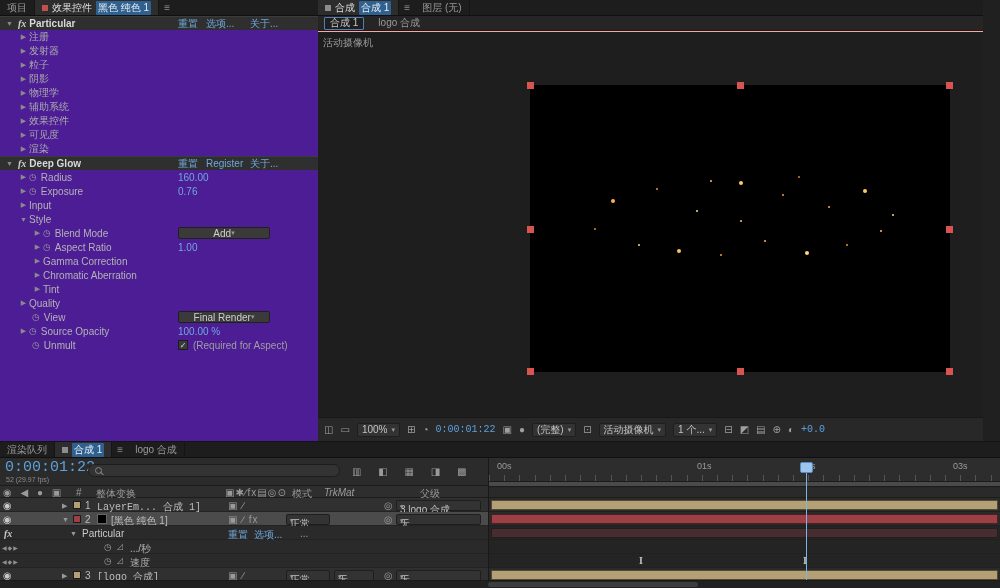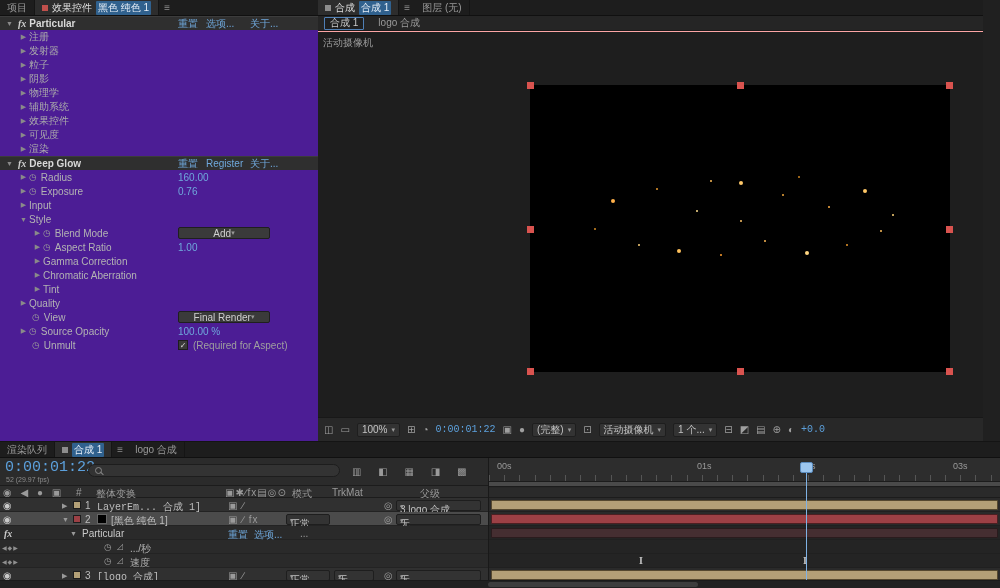--- a/index.html
+++ b/index.html
@@ -69,21 +69,21 @@
 .search-ic::after{content:"";position:absolute;width:4px;height:1px;background:#888;transform:rotate(45deg);right:-3px;bottom:-1px;}
 .tl-search input{background:transparent;border:none;outline:none;color:#ccc;font-size:10px;width:200px;}
 .tl-minis{position:absolute;left:352px;top:8px;color:#9a9a9a;letter-spacing:7px;}
 .tl-headers{position:absolute;left:0;top:27px;width:488px;height:13px;background:#2e2e2e;border-top:1px solid #1c1c1c;border-bottom:1px solid #1c1c1c;color:#9a9a9a;}
 .tl-headers span{position:absolute;top:1px;}
 .hx-av{left:3px;letter-spacing:3px;}
 .hx-hash{left:76px;}
 .hx-name{left:96px;}
 .hx-sw{left:225px;letter-spacing:1px;}
 .hx-mode{left:292px;}
-.hx-trk{left:332px;}
+.hx-trk{left:324px;font-style:italic;}
 .hx-parent{left:420px;}
 .tl-body{position:absolute;left:0;top:40px;width:488px;}
 .tl-row{position:absolute;left:0;width:488px;height:14px;background:#303030;border-bottom:1px solid #232323;color:#bdbdbd;}
 .tl-row span{position:absolute;top:2px;}
 .tl-row.sel{background:#4b4b4b;}
 .tl-row.sub{background:#2a2a2a;color:#b0b0b0;}
 .x-eye{left:3px;color:#c9c9c9;cursor:pointer;}
 .x-tw{left:62px;top:4px !important;font-size:7px;color:#999;cursor:pointer;}
 .x-chip{left:73px;top:3px !important;width:8px;height:8px;border:1px solid #1c1c1c;}
 .x-num{left:85px;}

